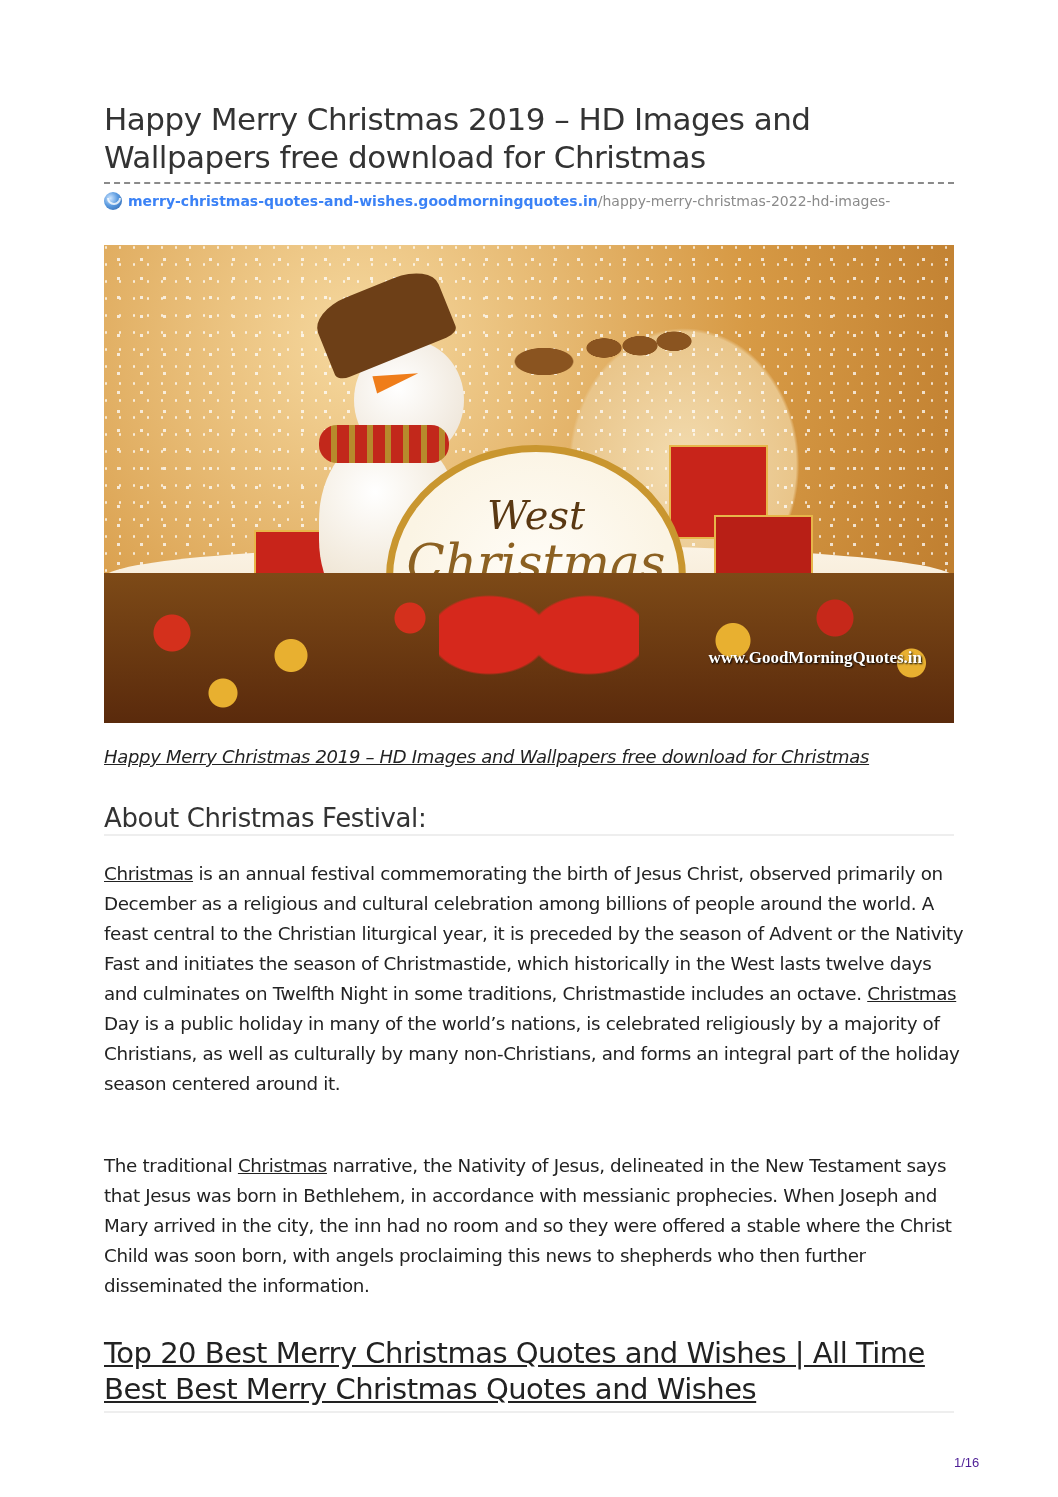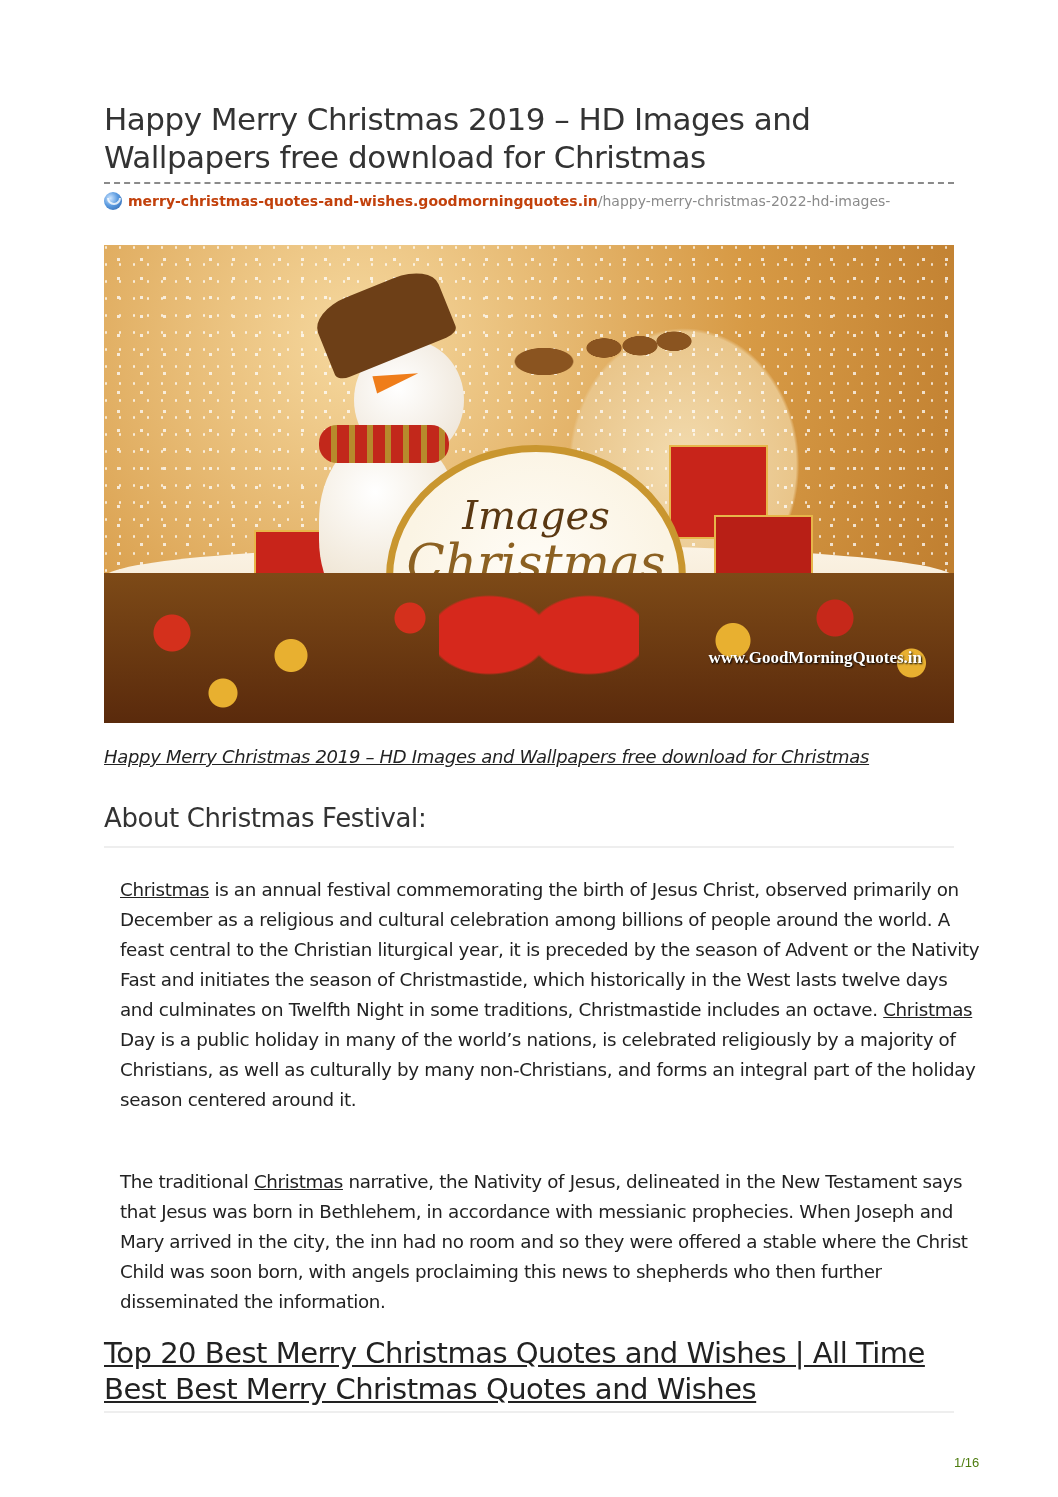--- a/index.html
+++ b/index.html
@@ -14,21 +14,21 @@
     letter-spacing: -0.5px;
   }
   .dash {
     position: absolute; top: 182px; left: 0; width: 850px; height: 0;
     border-top: 2px dashed #8a8a8a;
   }
   .source {
     position: absolute; top: 191px; left: 0; width: 860px;
     font-size: 14px; line-height: 20px; color: #8a8a8a; white-space: nowrap; overflow: hidden;
   }
-  .source .domain { font-weight: bold; color: #c2410c; }
+  .source .domain { font-weight: bold; color: #3b82f6; }
   .globe {
     display: inline-block; width: 18px; height: 18px; border-radius: 50%;
     vertical-align: -4px; margin-right: 6px;
     background: radial-gradient(circle at 35% 35%, #cfe6ff 0%, #5b9be0 45%, #2a5fa8 100%);
     position: relative;
   }
   .globe::after {
     content: ""; position: absolute; left: 3px; top: 6px; width: 10px; height: 5px;
     border: 2px solid #fff; border-top: none; border-radius: 0 0 8px 8px; opacity: .8;
   }
@@ -102,36 +102,36 @@
     font-family: Liberation Serif, serif; font-weight: bold; font-size: 17px; color: #fff;
     text-shadow: 1px 1px 2px #000; }
   .caption {
     position: absolute; top: 746px; left: 0; width: 860px;
     font-size: 18px; font-style: italic; color: #222; text-decoration: underline; white-space: nowrap;
     letter-spacing: -0.3px;
   }
   .h2 {
     position: absolute; top: 803px; left: 0; width: 850px; margin: 0;
     font-size: 26px; font-weight: normal; color: #333; letter-spacing: -0.4px;
-    padding-bottom: 13px; border-bottom: 2px solid #eeeeee;
+    padding-bottom: 1px; border-bottom: 2px solid #eeeeee;
   }
   .para {
-    position: absolute; left: 0; width: 860px; margin: 16px;
+    position: absolute; left: 0; width: 860px; margin: 0;
     font-size: 18.3px; line-height: 30px; color: #222; letter-spacing: -0.35px;
   }
   .p1 { top: 859px; }
   .p2 { top: 1151px; }
   .para a { color: #222; text-decoration: underline; }
   .h2link {
     position: absolute; top: 1335px; left: 0; width: 850px; margin: 0;
     font-size: 29px; font-weight: normal; line-height: 36px; letter-spacing: -0.5px;
     padding-bottom: 4px; border-bottom: 2px solid #eeeeee;
   }
   .h2link a { color: #222; text-decoration: underline; }
-  .pagenum { position: absolute; top: 1455px; left: 954px; font-size: 13px; color: #4d7c0f;
+  .pagenum { position: absolute; top: 1455px; left: 954px; font-size: 13px; color: #4c1d95;
     font-family: "Liberation Sans", sans-serif; }
 </style>
 </head>
 <body>
 
 <div class="page">
   <h1 class="title">Happy Merry Christmas 2019 – HD Images and Wallpapers free download for Christmas</h1>
   <div class="dash"></div>
   <div class="source">
     <span class="globe"></span><span class="domain">merry-christmas-quotes-and-wishes.goodmorningquotes.in</span><span>/happy-merry-christmas-2022-hd-images-</span>
@@ -143,21 +143,21 @@
     <div class="ground"></div>
     <div class="gift1"></div>
     <div class="gift2"></div>
     <div class="gift3"></div>
     <div class="snowman-body"></div>
     <div class="snowman-head"></div>
     <div class="hat"></div>
     <div class="nose"></div>
     <div class="scarf"></div>
     <div class="sign">
-      <div class="sign-merry">Images</div>
+      <div class="sign-merry">West</div>
       <div class="sign-christmas">Christmas</div>
     </div>
     <div class="garland"></div>
     <div class="bow"></div>
     <div class="watermark">www.GoodMorningQuotes.in</div>
   </div>
 
   <div class="caption">Happy Merry Christmas 2019 – HD Images and Wallpapers free download for Christmas</div>
 
   <h2 class="h2">About Christmas Festival:</h2>

